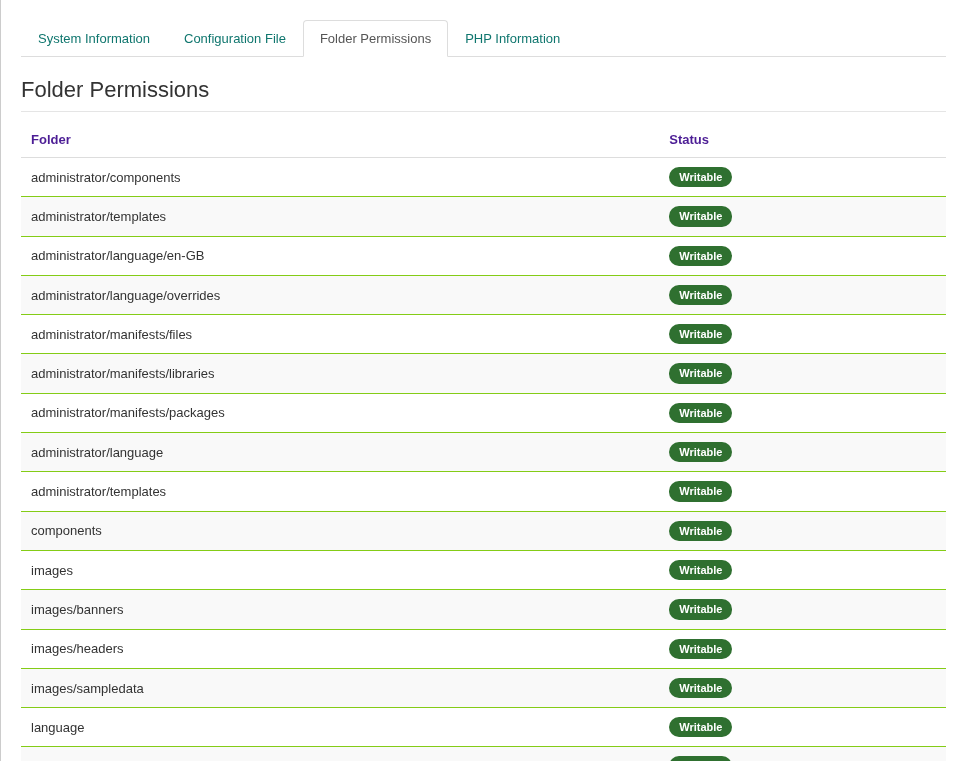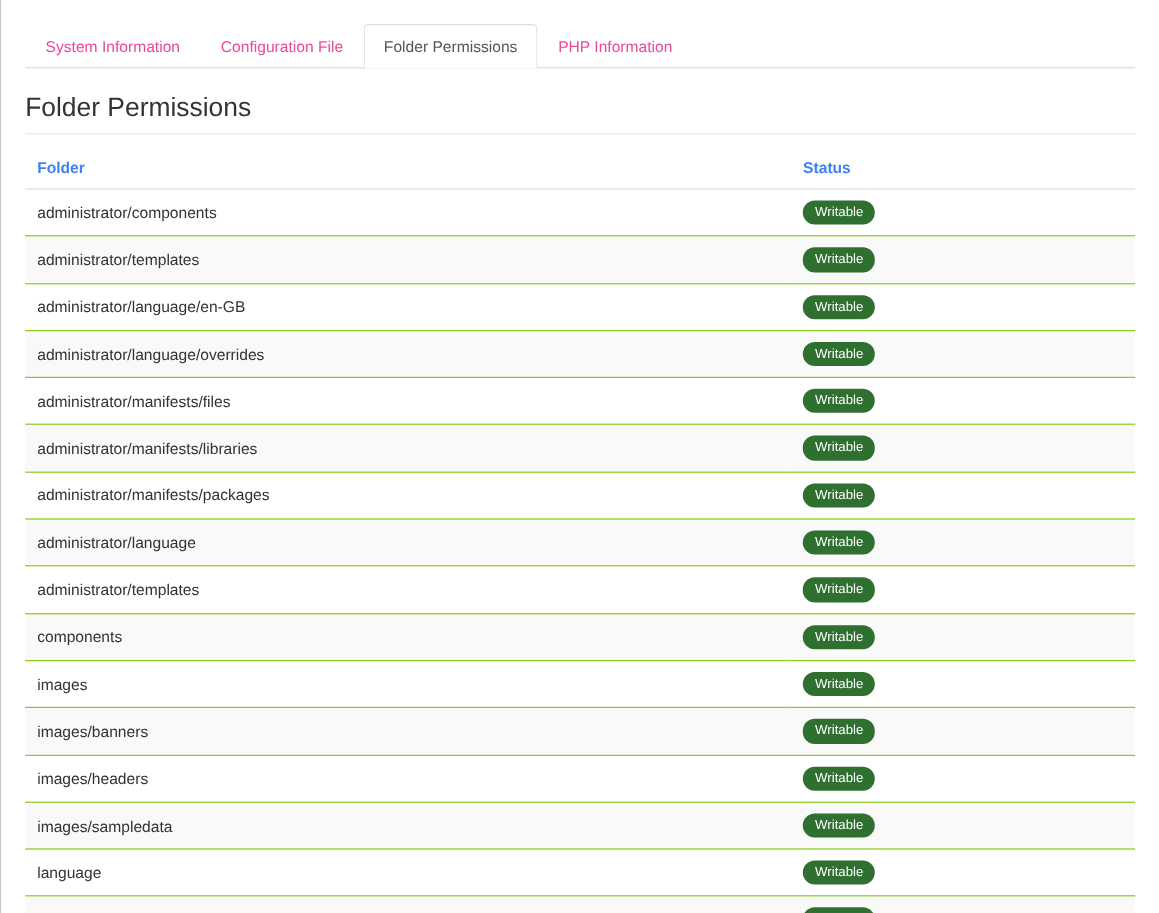--- a/index.html
+++ b/index.html
@@ -18,21 +18,21 @@
     .container {
       padding: 20px 20px 10px 20px;
     }
     .tabs {
       display: flex;
       border-bottom: 1px solid #ddd;
       margin-bottom: 20px;
     }
     .tab {
       padding: 10px 16px;
-      color: #ec4899;
+      color: #0f766e;
       cursor: pointer;
       font-size: 13px;
       border: 1px solid transparent;
       border-bottom: none;
       margin-bottom: -1px;
       background: transparent;
     }
     .tab.active {
       color: #555;
       border: 1px solid #ddd;
@@ -52,40 +52,40 @@
     .table {
       width: 100%;
       border-collapse: collapse;
       margin-top: 10px;
     }
     .table th {
       text-align: left;
       padding: 10px 10px;
       font-weight: 700;
       font-size: 13px;
-      color: #3b82f6;
+      color: #4c1d95;
       border-bottom: 1px solid #ddd;
     }
     .table td {
       padding: 9px 10px;
       border-top: 1px solid #84cc16;
       vertical-align: middle;
       font-size: 13px;
     }
     .table tbody tr:nth-child(even) {
       background: #f9f9f9;
     }
     .table tbody tr:nth-child(odd) {
       background: #fff;
     }
     .status-badge {
       display: inline-block;
       padding: 3px 10px;
       font-size: 11px;
-      font-weight: 400;
+      font-weight: 700;
       color: #fff;
       background: #2f7030;
       border-radius: 10px;
       line-height: 1.3;
     }
     .col-folder {
       width: 69%;
     }
     .col-status {
       width: 31%;

